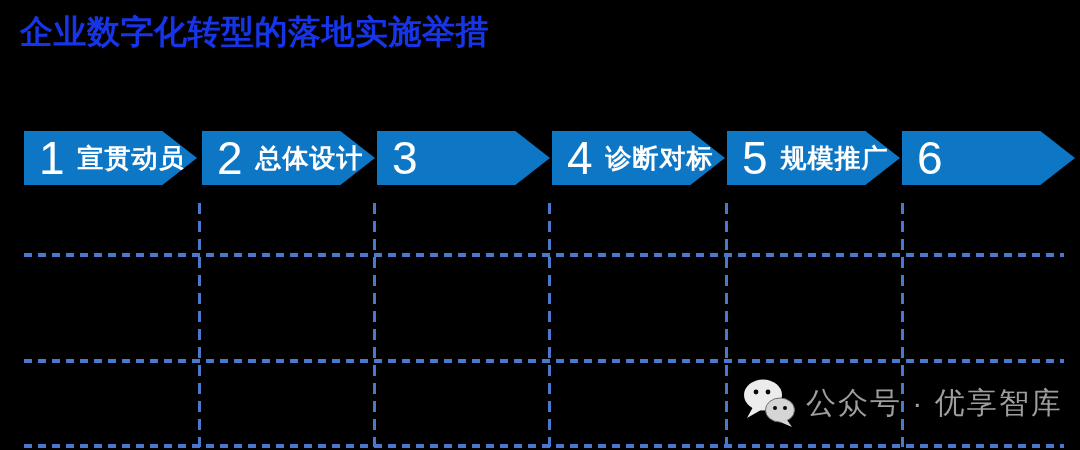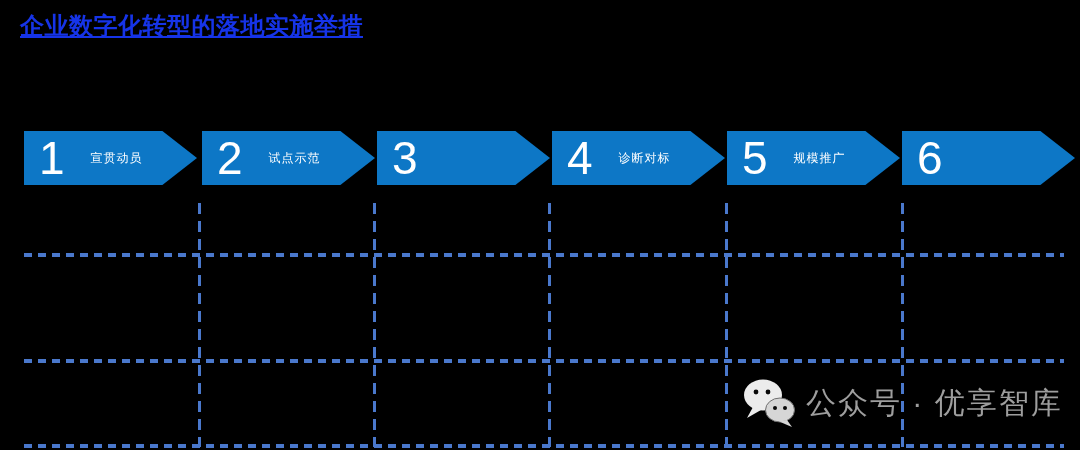--- a/index.html
+++ b/index.html
@@ -19,26 +19,25 @@
     width: 1080px;
     height: 450px;
     background: var(--bg);
     overflow: hidden;
   }
 
   .page-title {
     position: absolute;
     left: 20px;
     top: 10px;
-    font-size: 24px;
+    font-size: 33px;
     font-weight: 700;
     color: var(--title-blue);
     letter-spacing: 0.5px;
     white-space: nowrap;
-    text-decoration: underline;
   }
 
   
   .step-arrow {
     position: absolute;
     top: 131px;
     width: 173px;
     height: 54px;
     background: var(--arrow-blue);
     clip-path: polygon(0 0, 80% 0, 100% 50%, 80% 100%, 0 100%);
@@ -47,23 +46,23 @@
     padding-left: 15px;
     color: var(--step-text);
   }
   .step-num {
     font-size: 46px;
     font-weight: 300;
     line-height: 54px;
     font-family: "Liberation Sans", "DejaVu Sans", sans-serif;
   }
   .step-label {
-    font-size: 12px;
-    font-weight: 400;
-    margin-left: 26px;
+    font-size: 26px;
+    font-weight: 700;
+    margin-left: 13px;
     letter-spacing: 1px;
     white-space: nowrap;
   }
 
   
   .vline {
     position: absolute;
     top: 203px;
     width: 3px;
     height: 244px;
@@ -103,21 +102,21 @@
 <div class="stage">
 
   <h1 class="page-title">企业数字化转型的落地实施举措</h1>
 
   <div class="step-arrow" style="left:24px">
     <span class="step-num">1</span>
     <span class="step-label">宣贯动员</span>
   </div>
   <div class="step-arrow" style="left:202px">
     <span class="step-num">2</span>
-    <span class="step-label">试点示范</span>
+    <span class="step-label">总体设计</span>
   </div>
   <div class="step-arrow" style="left:377px">
     <span class="step-num">3</span>
   </div>
   <div class="step-arrow" style="left:552px">
     <span class="step-num">4</span>
     <span class="step-label">诊断对标</span>
   </div>
   <div class="step-arrow" style="left:727px">
     <span class="step-num">5</span>

